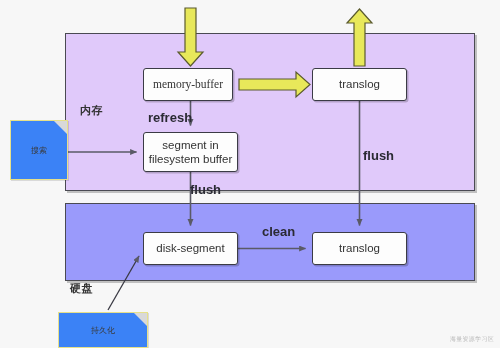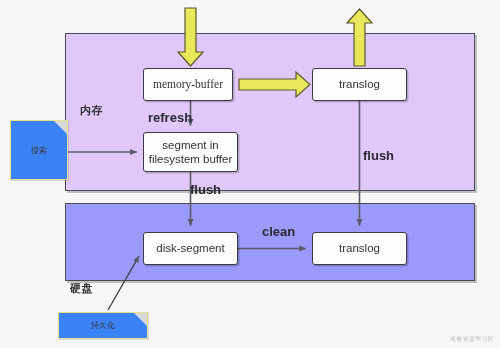--- a/index.html
+++ b/index.html
@@ -154,21 +154,21 @@
   </div>
 
   <div class="node" id="node-translog-disk" style="left: 312px; top: 232px; width: 95px; height: 33px;">
     <span>translog</span>
   </div>
 
   <div class="note" id="note-search" style="left: 10px; top: 120px; width: 58px; height: 60px;">
     <span>搜索</span>
   </div>
 
-  <div class="note" id="note-persist" style="left: 58px; top: 312px; width: 90px; height: 27px;">
+  <div class="note" id="note-persist" style="left: 58px; top: 312px; width: 90px; height: 36px;">
     <span>持久化</span>
   </div>
 
   <div class="elabel" id="elabel-refresh" style="left: 148px; top: 110px;">refresh</div>
   <div class="elabel" id="elabel-flush-left" style="left: 190px; top: 182px;">flush</div>
   <div class="elabel" id="elabel-flush-right" style="left: 363px; top: 148px;">flush</div>
   <div class="elabel" id="elabel-clean" style="left: 262px; top: 224px;">clean</div>
 
   <div class="watermark">海量资源学习区</div>
 

